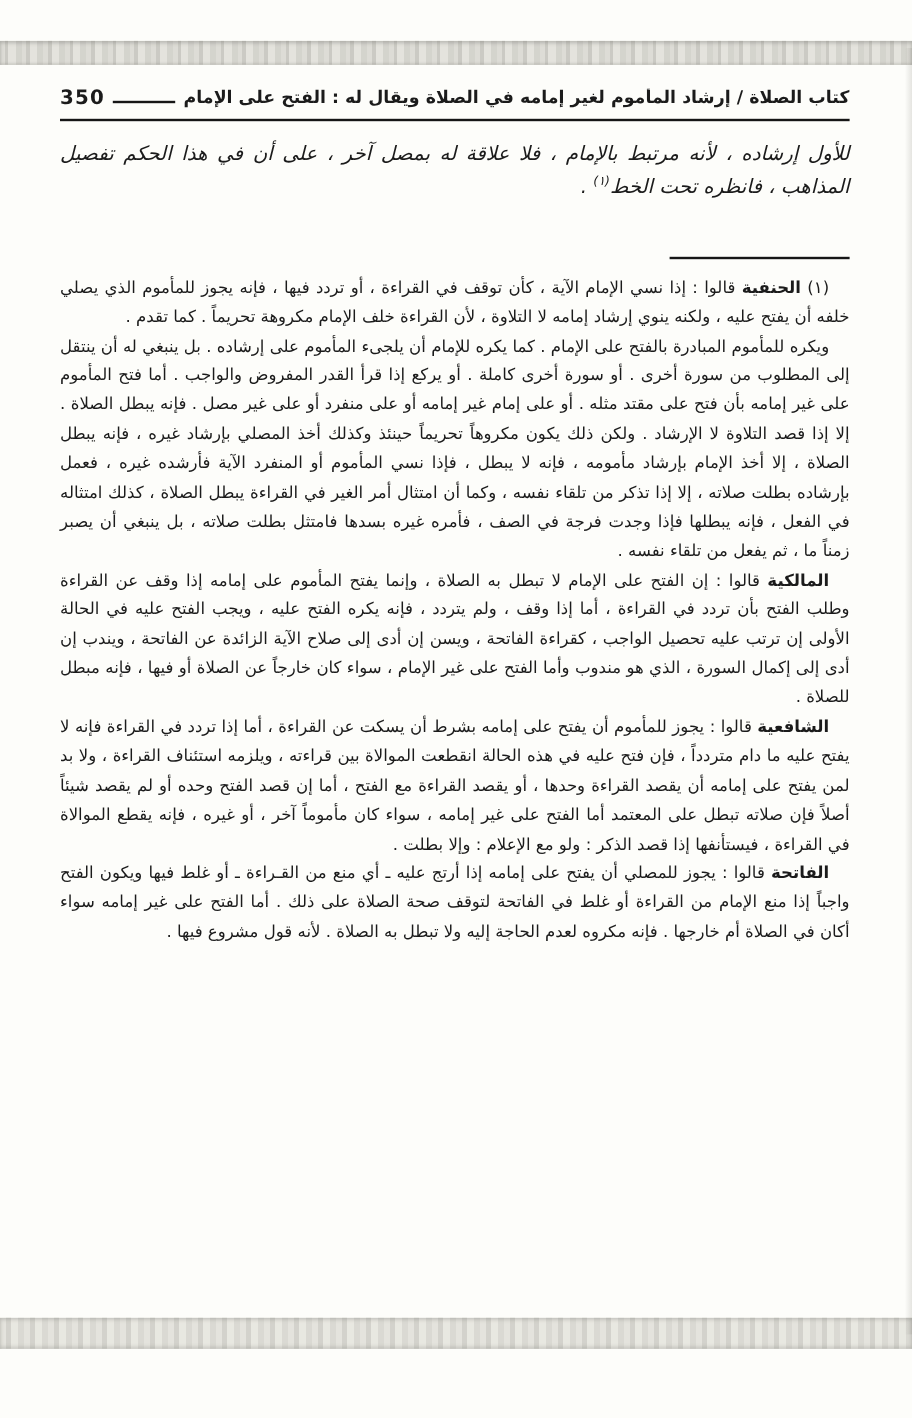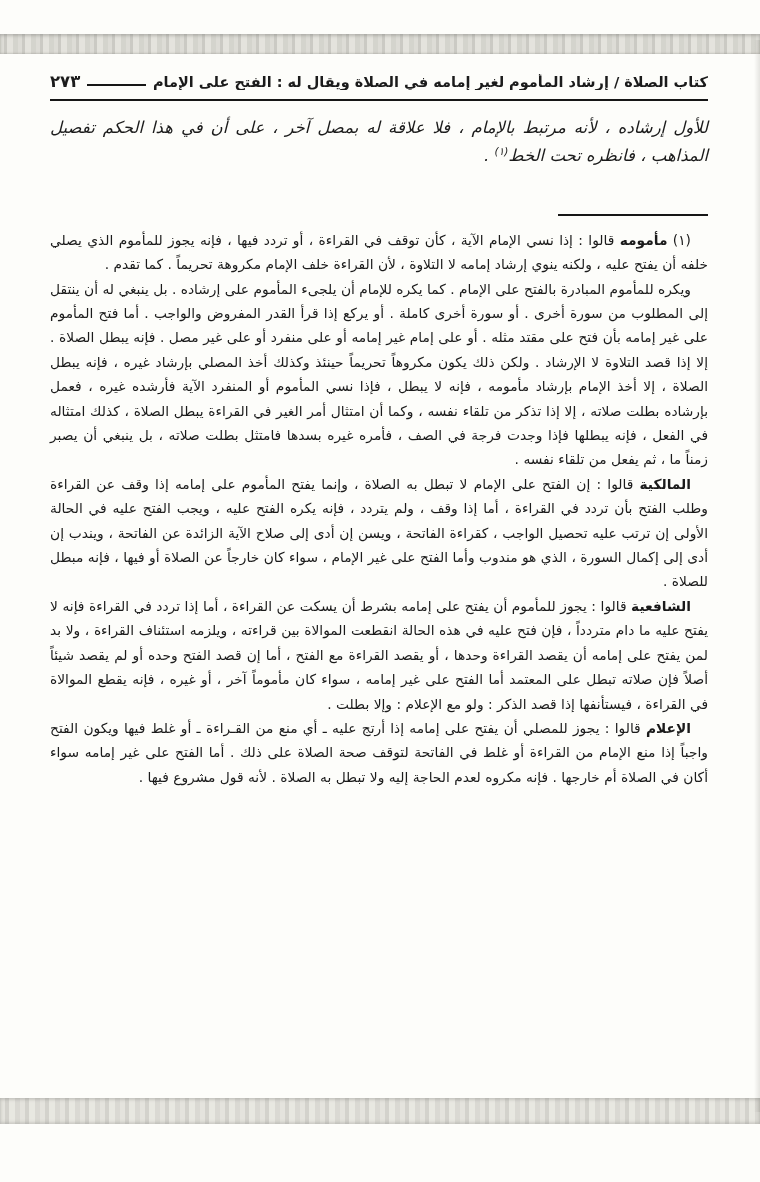--- a/index.html
+++ b/index.html
@@ -92,33 +92,33 @@
   <div class="scan-band top"></div>
   <div class="scan-band bottom"></div>
   <div class="scan-edge-right"></div>
 
   <div class="content">
 
     <header>
       <div class="header-row">
         <span class="header-title">كتاب الصلاة / إرشاد المأموم لغير إمامه في الصلاة ويقال له : الفتح على الإمام</span>
         <span class="header-dash"></span>
-        <span class="page-number">٢٧٣</span>
+        <span class="page-number">350</span>
       </div>
       <div class="header-underline"></div>
     </header>
 
     <section class="body-text">
       <p><span>للأول إرشاده ، لأنه مرتبط بالإمام ، فلا علاقة له بمصل آخر ، على أن في هذا الحكم تفصيل المذاهب ، فانظره تحت الخط</span><sup>(١)</sup><span> .</span></p>
     </section>
 
     <div class="fn-sep"></div>
 
     <section class="footnote">
-      <p><span>(١) </span><b>مأمومه</b><span> قالوا : إذا نسي الإمام الآية ، كأن توقف في القراءة ، أو تردد فيها ، فإنه يجوز للمأموم الذي يصلي خلفه أن يفتح عليه ، ولكنه ينوي إرشاد إمامه لا التلاوة ، لأن القراءة خلف الإمام مكروهة تحريماً . كما تقدم .</span></p>
+      <p><span>(١) </span><b>الحنفية</b><span> قالوا : إذا نسي الإمام الآية ، كأن توقف في القراءة ، أو تردد فيها ، فإنه يجوز للمأموم الذي يصلي خلفه أن يفتح عليه ، ولكنه ينوي إرشاد إمامه لا التلاوة ، لأن القراءة خلف الإمام مكروهة تحريماً . كما تقدم .</span></p>
       <p><span></span><b></b><span>ويكره للمأموم المبادرة بالفتح على الإمام . كما يكره للإمام أن يلجىء المأموم على إرشاده . بل ينبغي له أن ينتقل إلى المطلوب من سورة أخرى . أو سورة أخرى كاملة . أو يركع إذا قرأ القدر المفروض والواجب . أما فتح المأموم على غير إمامه بأن فتح على مقتد مثله . أو على إمام غير إمامه أو على منفرد أو على غير مصل . فإنه يبطل الصلاة . إلا إذا قصد التلاوة لا الإرشاد . ولكن ذلك يكون مكروهاً تحريماً حينئذ وكذلك أخذ المصلي بإرشاد غيره ، فإنه يبطل الصلاة ، إلا أخذ الإمام بإرشاد مأمومه ، فإنه لا يبطل ، فإذا نسي المأموم أو المنفرد الآية فأرشده غيره ، فعمل بإرشاده بطلت صلاته ، إلا إذا تذكر من تلقاء نفسه ، وكما أن امتثال أمر الغير في القراءة يبطل الصلاة ، كذلك امتثاله في الفعل ، فإنه يبطلها فإذا وجدت فرجة في الصف ، فأمره غيره بسدها فامتثل بطلت صلاته ، بل ينبغي أن يصبر زمناً ما ، ثم يفعل من تلقاء نفسه .</span></p>
       <p><span></span><b>المالكية</b><span> قالوا : إن الفتح على الإمام لا تبطل به الصلاة ، وإنما يفتح المأموم على إمامه إذا وقف عن القراءة وطلب الفتح بأن تردد في القراءة ، أما إذا وقف ، ولم يتردد ، فإنه يكره الفتح عليه ، ويجب الفتح عليه في الحالة الأولى إن ترتب عليه تحصيل الواجب ، كقراءة الفاتحة ، ويسن إن أدى إلى صلاح الآية الزائدة عن الفاتحة ، ويندب إن أدى إلى إكمال السورة ، الذي هو مندوب وأما الفتح على غير الإمام ، سواء كان خارجاً عن الصلاة أو فيها ، فإنه مبطل للصلاة .</span></p>
       <p><span></span><b>الشافعية</b><span> قالوا : يجوز للمأموم أن يفتح على إمامه بشرط أن يسكت عن القراءة ، أما إذا تردد في القراءة فإنه لا يفتح عليه ما دام متردداً ، فإن فتح عليه في هذه الحالة انقطعت الموالاة بين قراءته ، ويلزمه استئناف القراءة ، ولا بد لمن يفتح على إمامه أن يقصد القراءة وحدها ، أو يقصد القراءة مع الفتح ، أما إن قصد الفتح وحده أو لم يقصد شيئاً أصلاً فإن صلاته تبطل على المعتمد أما الفتح على غير إمامه ، سواء كان مأموماً آخر ، أو غيره ، فإنه يقطع الموالاة في القراءة ، فيستأنفها إذا قصد الذكر : ولو مع الإعلام : وإلا بطلت .</span></p>
-      <p><span></span><b>الإعلام</b><span> قالوا : يجوز للمصلي أن يفتح على إمامه إذا أرتج عليه ـ أي منع من القـراءة ـ أو غلط فيها ويكون الفتح واجباً إذا منع الإمام من القراءة أو غلط في الفاتحة لتوقف صحة الصلاة على ذلك . أما الفتح على غير إمامه سواء أكان في الصلاة أم خارجها . فإنه مكروه لعدم الحاجة إليه ولا تبطل به الصلاة . لأنه قول مشروع فيها .</span></p>
+      <p><span></span><b>الفاتحة</b><span> قالوا : يجوز للمصلي أن يفتح على إمامه إذا أرتج عليه ـ أي منع من القـراءة ـ أو غلط فيها ويكون الفتح واجباً إذا منع الإمام من القراءة أو غلط في الفاتحة لتوقف صحة الصلاة على ذلك . أما الفتح على غير إمامه سواء أكان في الصلاة أم خارجها . فإنه مكروه لعدم الحاجة إليه ولا تبطل به الصلاة . لأنه قول مشروع فيها .</span></p>
     </section>
 
   </div>
 </div>
 
 </body></html>

